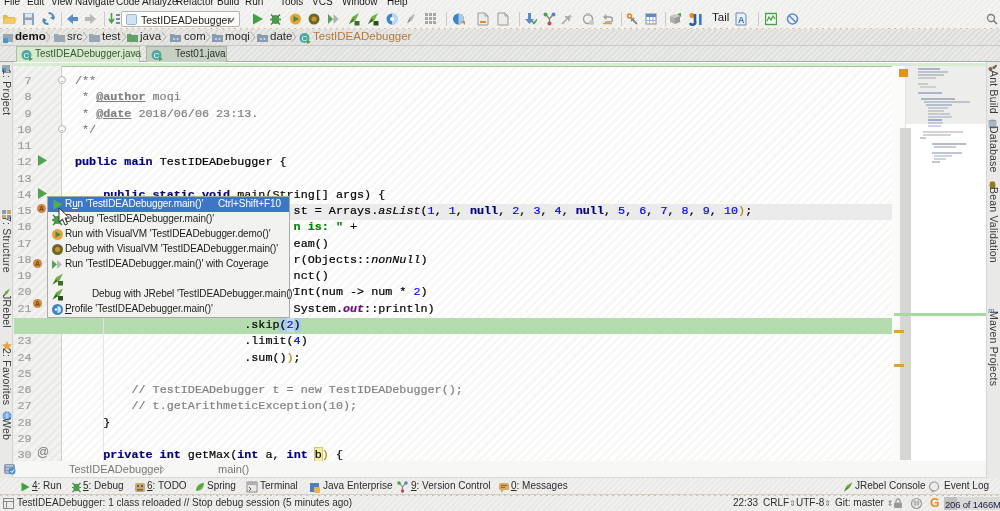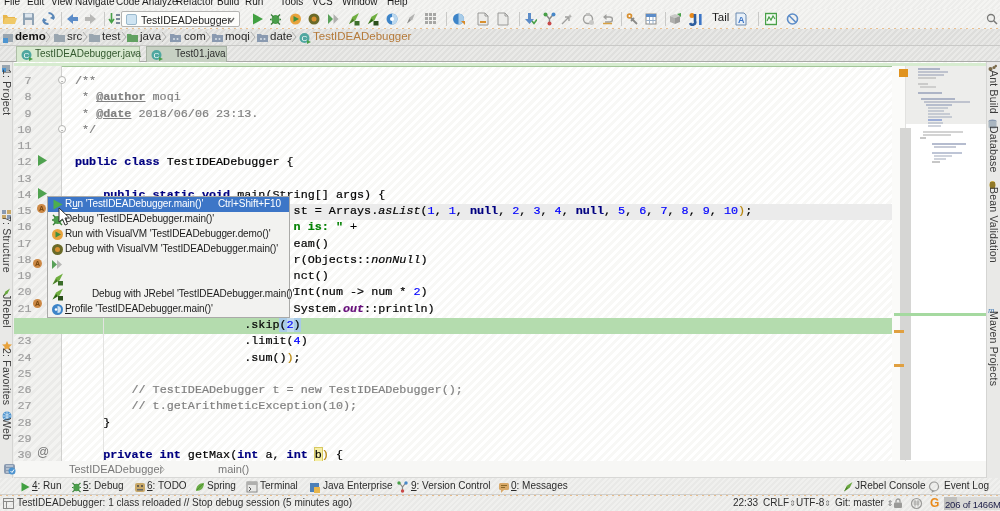--- a/index.html
+++ b/index.html
@@ -380,21 +380,21 @@
 
   <div class="abs" style="left:0;top:255.8px;width:891px;height:16.3px;background:#b4dcae;"></div>
 
   <div class="abs" style="left:89px;top:142px;width:1px;height:290px;background:#e3e3e1;"></div>
 
   <div id="code" class="abs mono" style="left:61px;top:11px;color:#000;"><span class="com">/**
  * <span style="font-weight:bold;text-decoration:underline">@author</span> moqi
  * <span style="font-weight:bold;text-decoration:underline">@date</span> 2018/06/06 23:13.
  */</span>
 
-<span class="kw">public class</span> TestIDEADebugger {
+<span class="kw">public main</span> TestIDEADebugger {
 
 <span class="kw">    public static void</span> main(String[] args) {
                                st = Arrays.<span class="it">asList</span>(<span class="num">1</span>, <span class="num">1</span>, <span class="kw">null</span>, <span class="num">2</span>, <span class="num">3</span>, <span class="num">4</span>, <span class="kw">null</span>, <span class="num">5</span>, <span class="num">6</span>, <span class="num">7</span>, <span class="num">8</span>, <span class="num">9</span>, <span class="num">10</span><span style="color:#b8860b">)</span>;
                                <span class="str">n is: "</span> +
                                eam()
                                r(Objects::<span class="it">nonNull</span>)
                                nct()
                                Int(num -&gt; num * <span class="num">2</span>)
                                System.<span style="color:#660e7a;font-weight:bold;font-style:italic">out</span>::println)
                         .skip<span style="background:#a9cbe7">(</span><span class="num" style="background:#c3dbee">2</span><span style="background:#a9cbe7">)</span>
@@ -485,20 +485,21 @@
   <div class="abs" style="left:3px;top:46px;width:13px;height:13px;"><svg width="13" height="13">
           <circle cx="6.5" cy="6.5" r="5.5" fill="#6a6a28"></circle>
           <circle cx="6.5" cy="6.5" r="2.5" fill="#d89030"></circle>
         </svg></div>
   <div class="abs" style="left:17px;top:46px;">Debug with VisualVM 'TestIDEADebugger.main()'</div>
 
   <div class="abs" style="left:3px;top:61px;width:13px;height:13px;"><svg width="13" height="13">
           <path d="M1 2 L6 6.5 L1 11 Z" fill="#58a058"></path>
           <path d="M6 2 L11 6.5 L6 11 Z" fill="#b8b8b6"></path>
         </svg></div>
+  <div class="abs" style="left:17px;top:61px;">Run 'TestIDEADebugger.main()' with Co<span style="text-decoration:underline">v</span>erage</div>
 
   <div class="abs" style="left:3px;top:76px;width:13px;height:13px;"><svg width="13" height="13">
           <path d="M12 0.5 L5 4.5 L1.5 11.5 L8.5 7.5 Z" fill="#6fae3f"></path>
           <path d="M1.5 11.5 L6.5 8.3 L5.3 6 Z" fill="#47742a"></path>
           <rect x="7" y="8" width="5" height="4.5" fill="#3c6e2a"></rect>
         </svg></div>
 
   <div class="abs" style="left:3px;top:91px;width:13px;height:13px;"><svg width="13" height="13">
           <path d="M12 0.5 L5 4.5 L1.5 11.5 L8.5 7.5 Z" fill="#6fae3f"></path>
           <path d="M1.5 11.5 L6.5 8.3 L5.3 6 Z" fill="#2a5e1a"></path>

